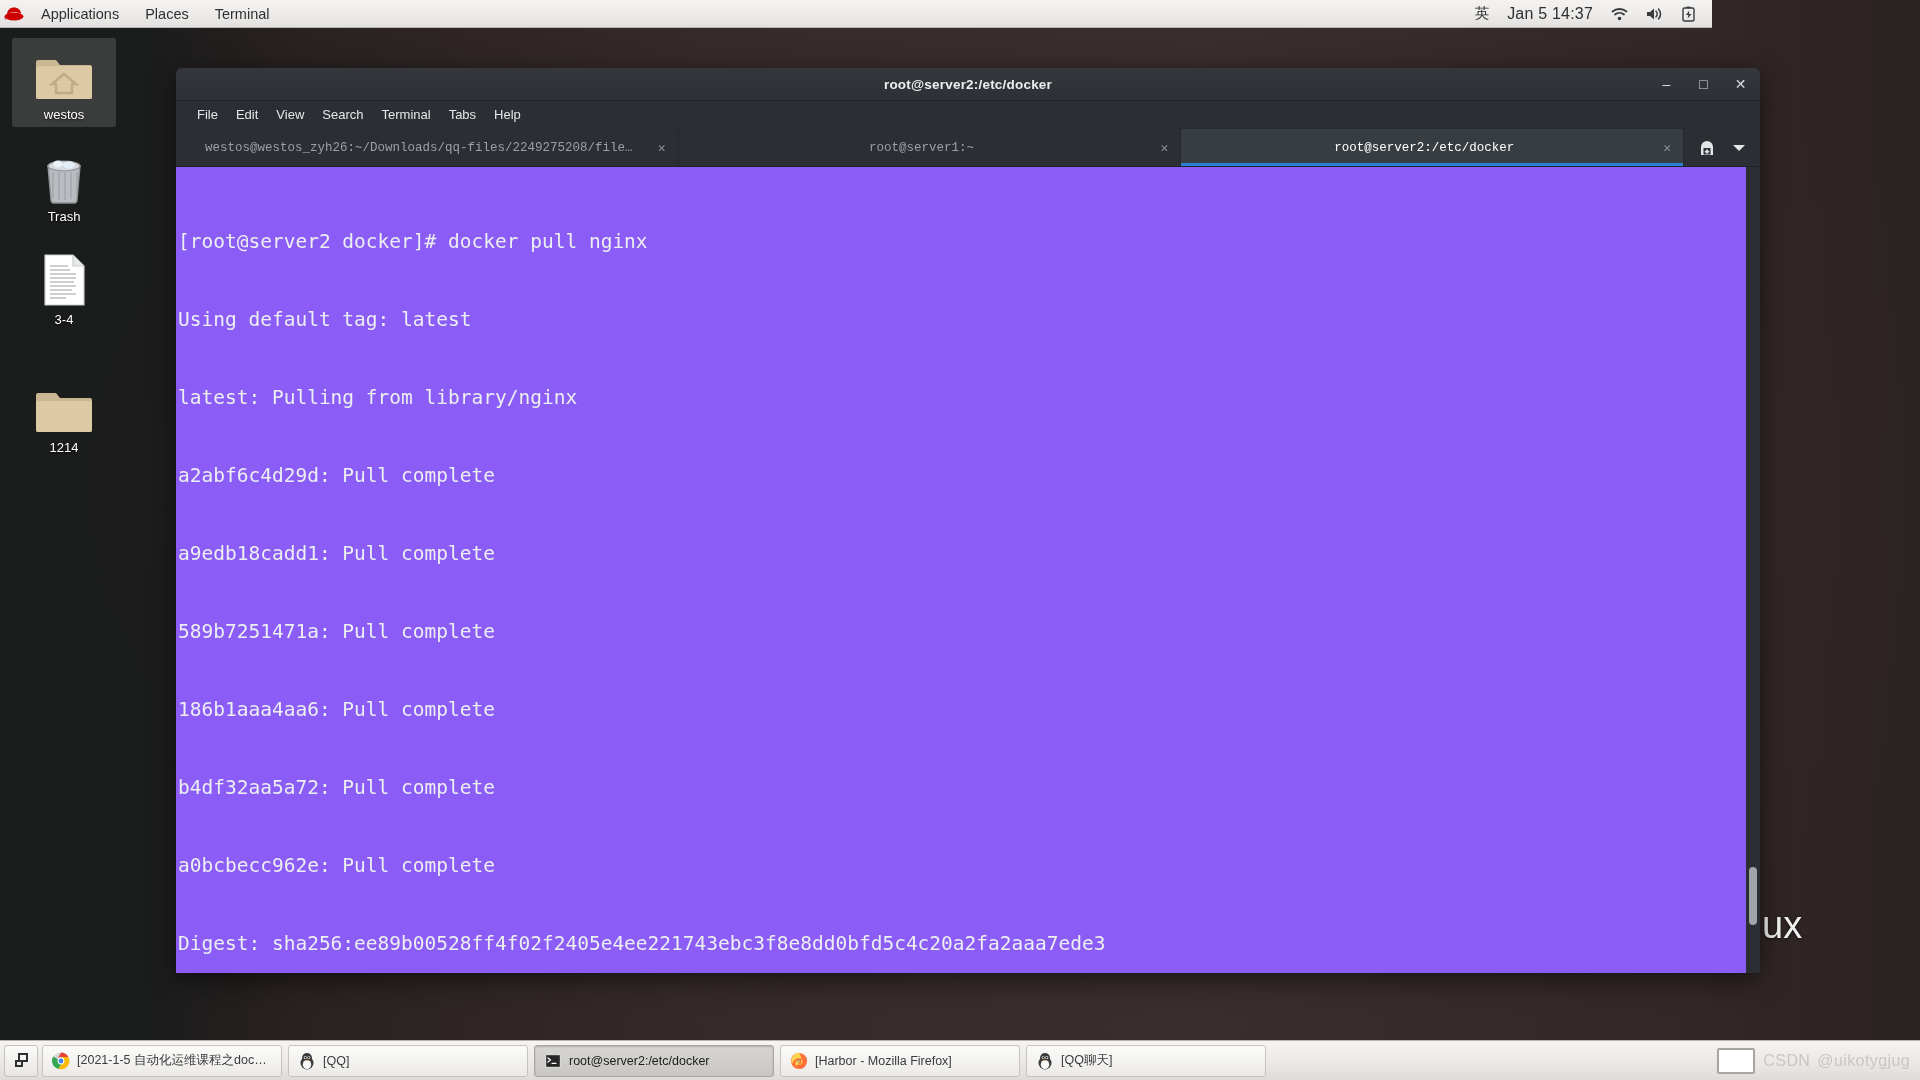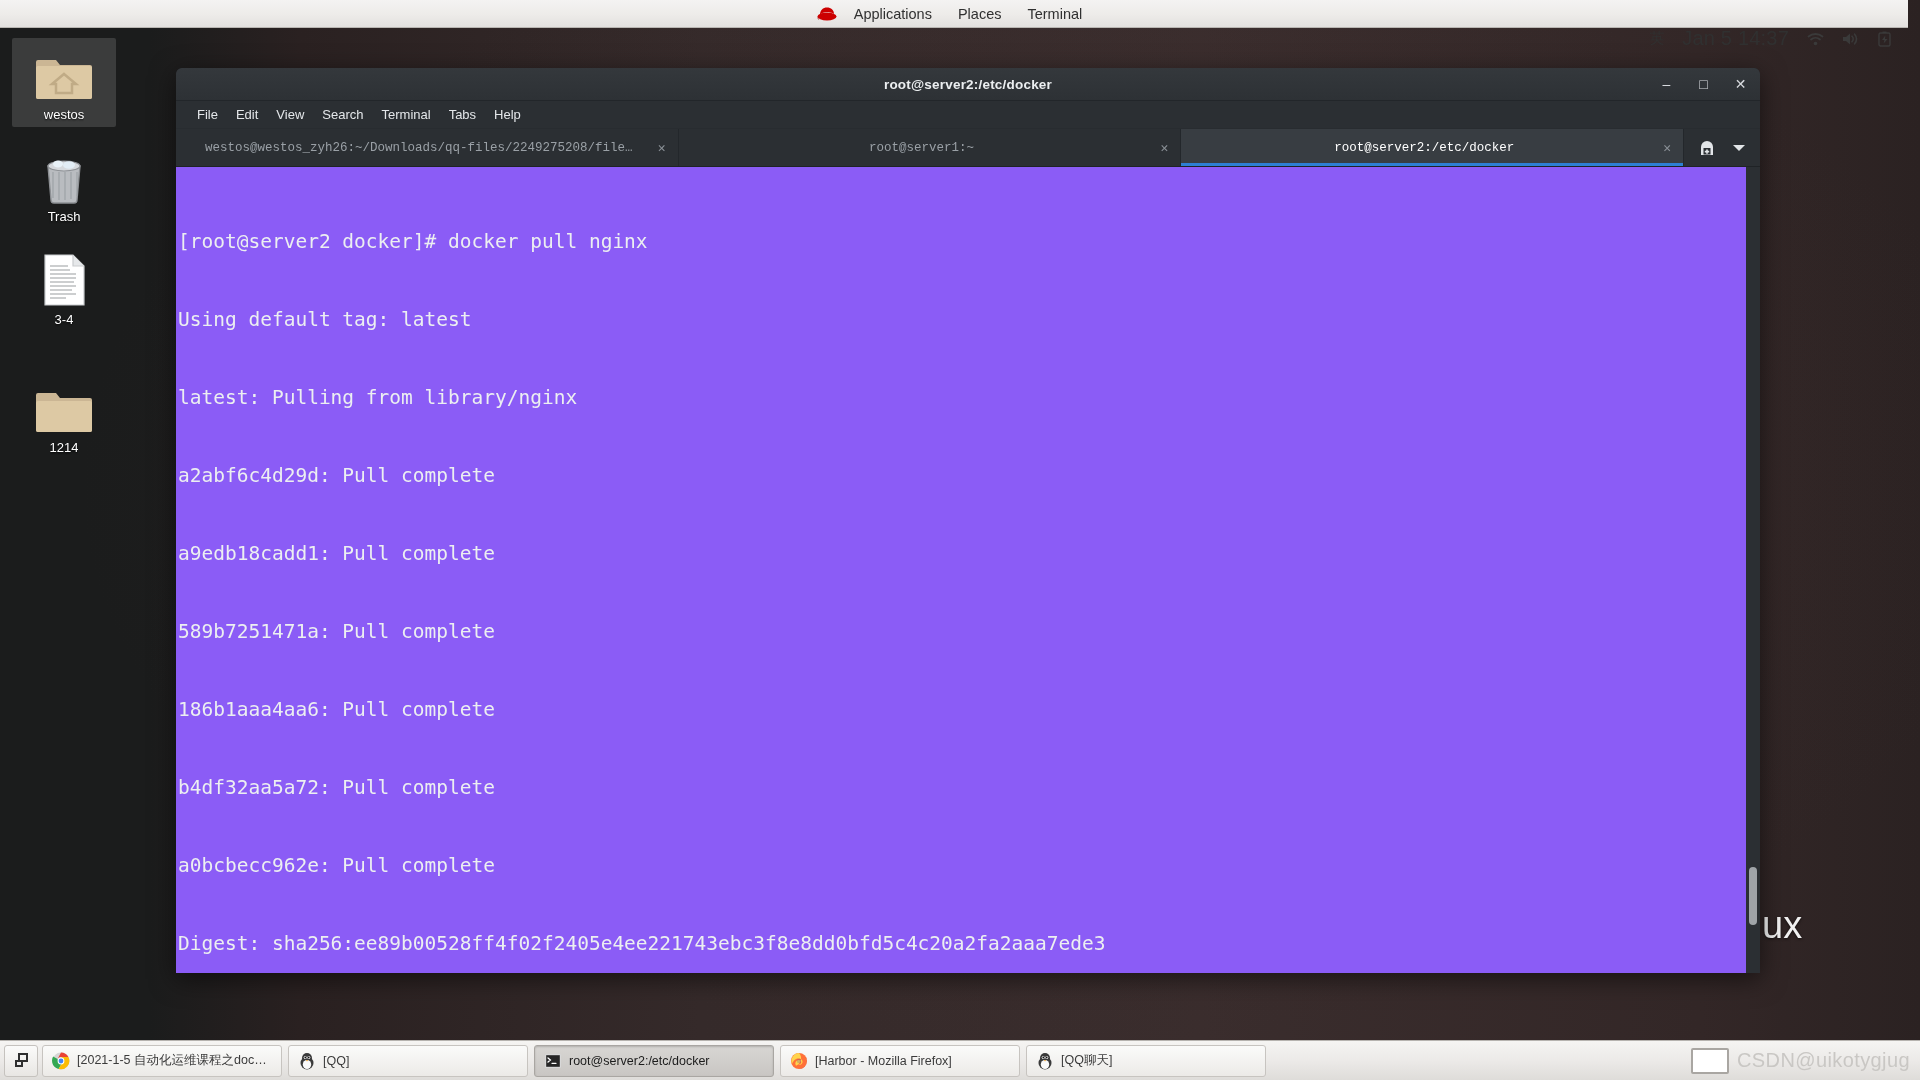--- a/index.html
+++ b/index.html
@@ -27,38 +27,38 @@
   #wall-text {
     position:absolute; left:1762px; top:904px;
     font-size:38px; color:#f2f2f2; letter-spacing:0px;
     font-family:"Liberation Sans", sans-serif;
     text-shadow:0 1px 3px rgba(0,0,0,.6);
     z-index:1;
   }
 
   
   #top-panel {
-    position:absolute; left:0; top:0; width:1908px; height:28px;
+    position:absolute; left:0; top:0; width:1712px; height:28px;
     background:linear-gradient(180deg,#f4f3f2 0%, #edebe9 55%, #e3e1df 100%);
     border-bottom:1px solid #b9b6b2;
     display:flex; align-items:center;
     z-index:50;
-    font-size:14px; color:#2e3436;flex-direction:column;
+    font-size:14px; color:#2e3436;
   }
   .panel-left { display:flex; align-items:center; height:100%; }
   .rh-logo { width:28px; height:28px; display:flex; align-items:center; justify-content:center; }
   .panel-menu {
     padding:0 13px; height:100%;
     display:flex; align-items:center;
     font-size:14.5px; color:#303030;
     cursor:default;
   }
   .panel-right { margin-left:auto; display:flex; align-items:center; height:100%; padding-right:8px; gap:0px; }
   .panel-right .pr-item { padding:0 9px; height:100%; display:flex; align-items:center; font-size:14.5px; color:#303030; }
-  #clock { font-size:20px; letter-spacing:.2px; }
+  #clock { font-size:16px; letter-spacing:.2px; }
 
   
   .desk-icon {
     position:absolute; width:104px;
     display:flex; flex-direction:column; align-items:center;
     font-size:13px; color:#ffffff; text-align:center;
     text-shadow:0 1px 2px rgba(0,0,0,.85);
     padding:6px 2px 5px 2px;
   }
   .desk-icon.selected { background:rgba(255,255,255,.14); border-radius:2px; }
@@ -184,21 +184,21 @@
     border-color:#a9a6a2;
     box-shadow:inset 0 1px 2px rgba(0,0,0,.18);
     color:#1c1c1c;
   }
   .tb-item .tb-ico { flex:0 0 18px; width:18px; height:18px; display:flex; align-items:center; justify-content:center; }
   .tb-item .tb-lbl { white-space:nowrap; overflow:hidden; text-overflow:ellipsis; }
   #taskbar-right { flex:0 0 auto; display:flex; align-items:center; gap:8px; padding-left:10px; padding-right:6px; }
   .workspace-sw {
     width:38px; height:26px; border:2px solid #a9a6a2; background:#ffffff; border-radius:2px;
   }
-  .watermark { font-size:20px; color:#c9c7c4; letter-spacing:.4px; display:flex; }
+  .watermark { font-size:16px; color:#c9c7c4; letter-spacing:.4px; display:flex; gap:7px; }
 </style>
 </head>
 <body>
 
 <div id="desktop">
 
   <div id="wall-text">ux</div>
 
   <div class="desk-icon selected" style="left:12px; top:38px;">
     <span class="glyph">

